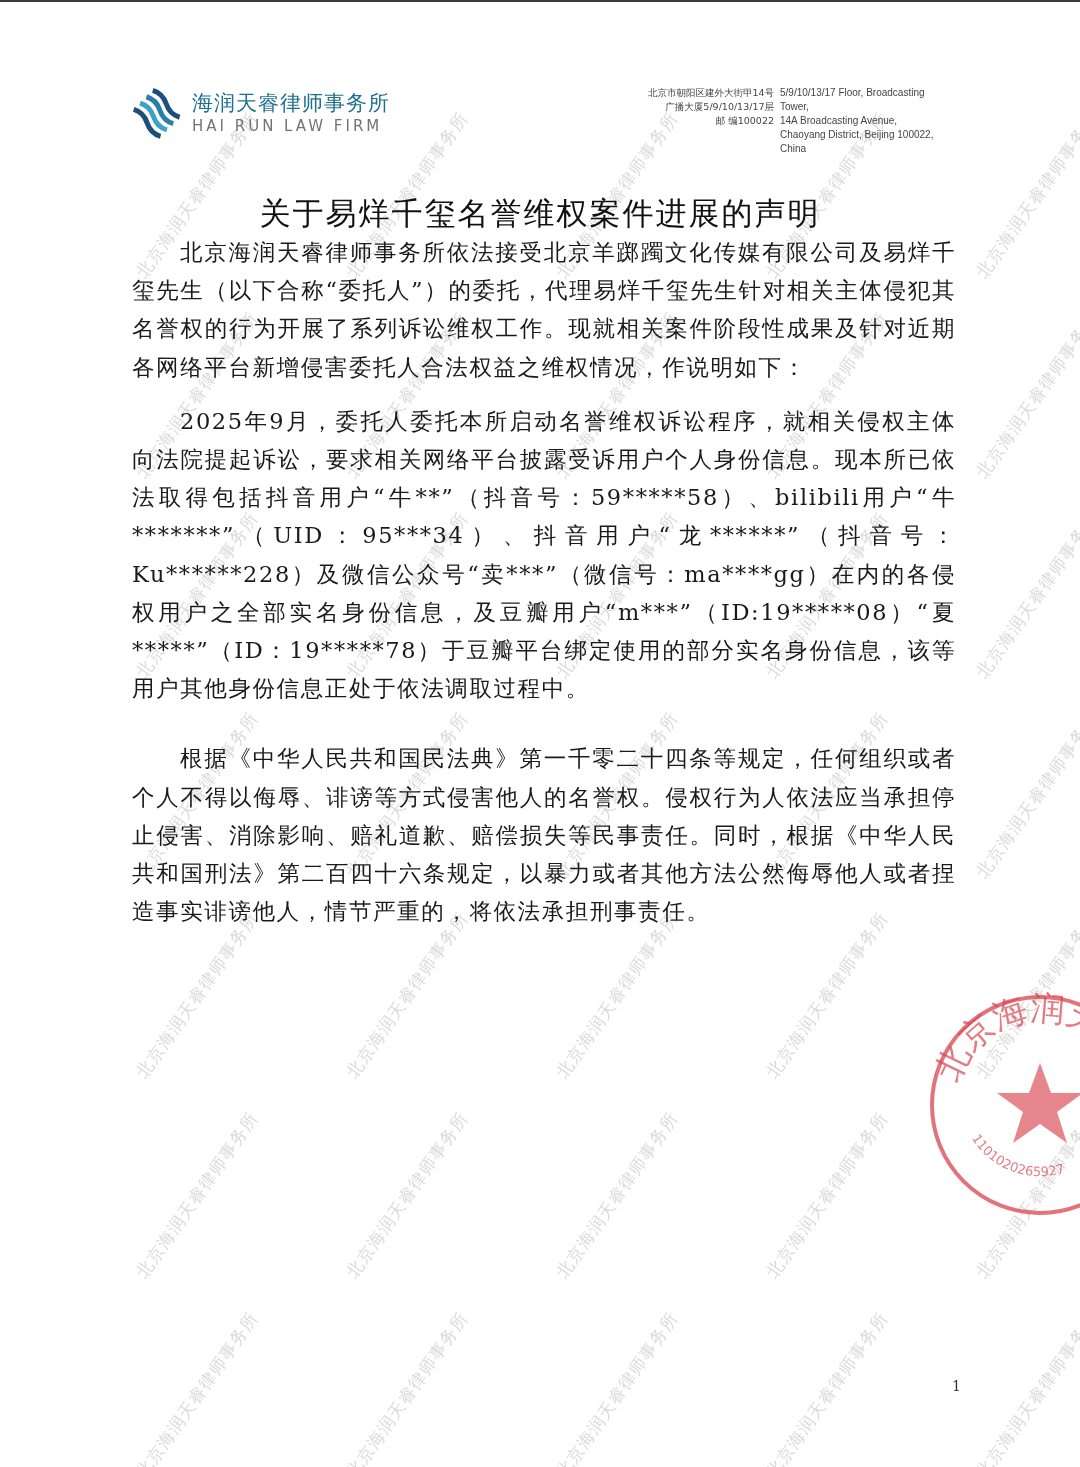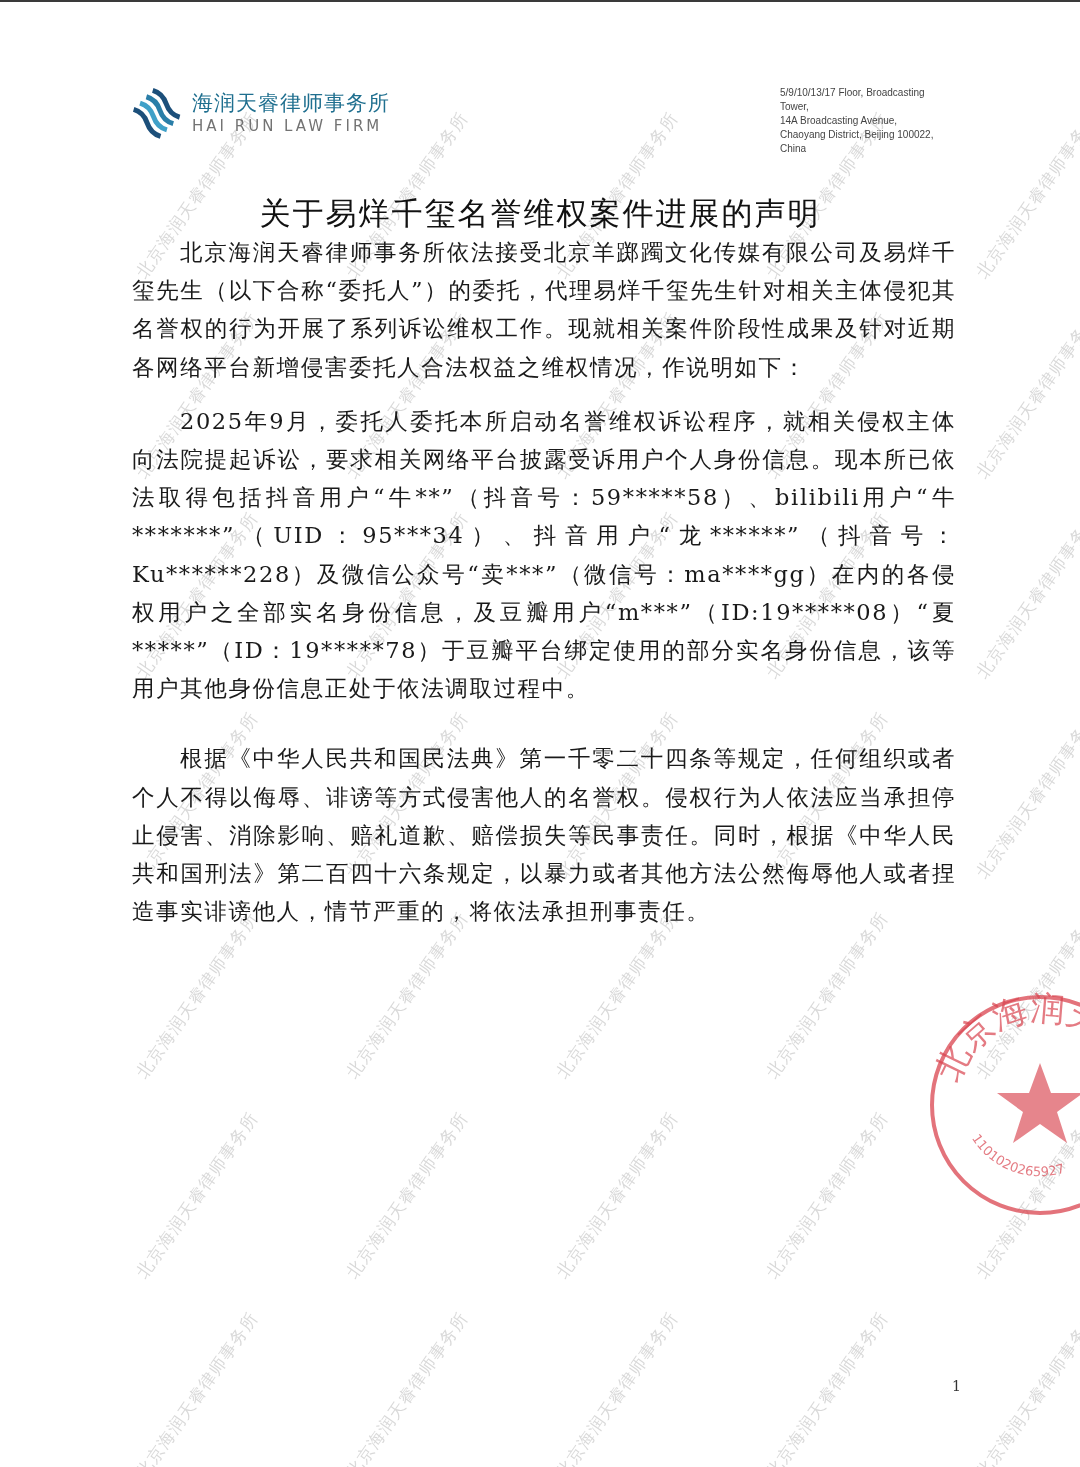--- a/index.html
+++ b/index.html
@@ -85,20 +85,25 @@
         <path d="M8 32 Q17 27 27 32 T46 32" stroke="#3fa0c8" stroke-width="5" fill="none"></path>
         <path d="M8 41 Q17 36 27 41 T46 41" stroke="#1c4f7a" stroke-width="5" fill="none"></path>
       </g>
     </svg>
     <div class="logo-text">
       <span class="logo-cn">海润天睿律师事务所</span>
       <span class="logo-en">HAI RUN LAW FIRM</span>
     </div>
   </div>
 
+  <div class="addr-cn">
+    <div>北京市朝阳区建外大街甲14号</div>
+    <div>广播大厦5/9/10/13/17层</div>
+    <div>邮 编100022</div>
+  </div>
   <div class="addr-en">
     <div>5/9/10/13/17 Floor, Broadcasting Tower,</div>
     <div>14A Broadcasting Avenue,</div>
     <div>Chaoyang District, Beijing 100022, China</div>
   </div>
 
   <h1 class="title">关于易烊千玺名誉维权案件进展的声明</h1>
 
   <div class="body-text">
     <p class="para">北京海润天睿律师事务所依法接受北京羊踯躅文化传媒有限公司及易烊千玺先生（以下合称“委托人”）的委托，代理易烊千玺先生针对相关主体侵犯其名誉权的行为开展了系列诉讼维权工作。现就相关案件阶段性成果及针对近期各网络平台新增侵害委托人合法权益之维权情况，作说明如下：</p>

